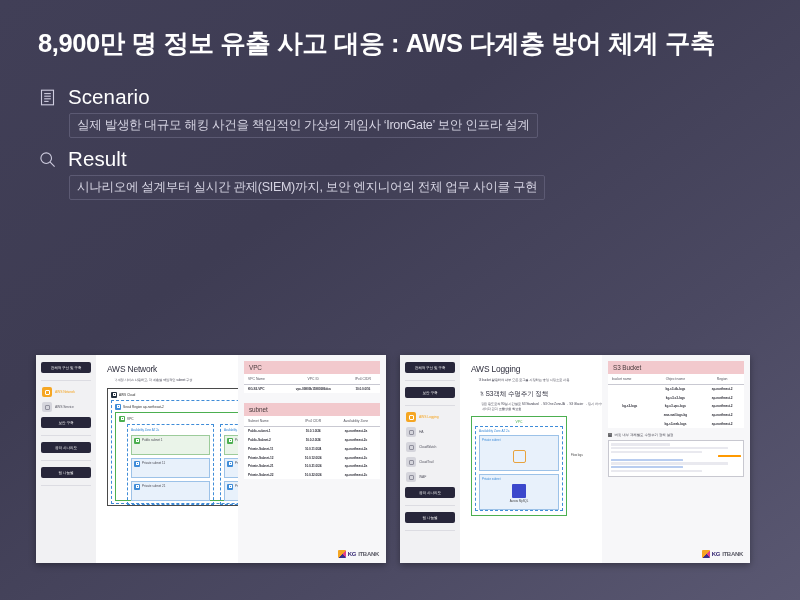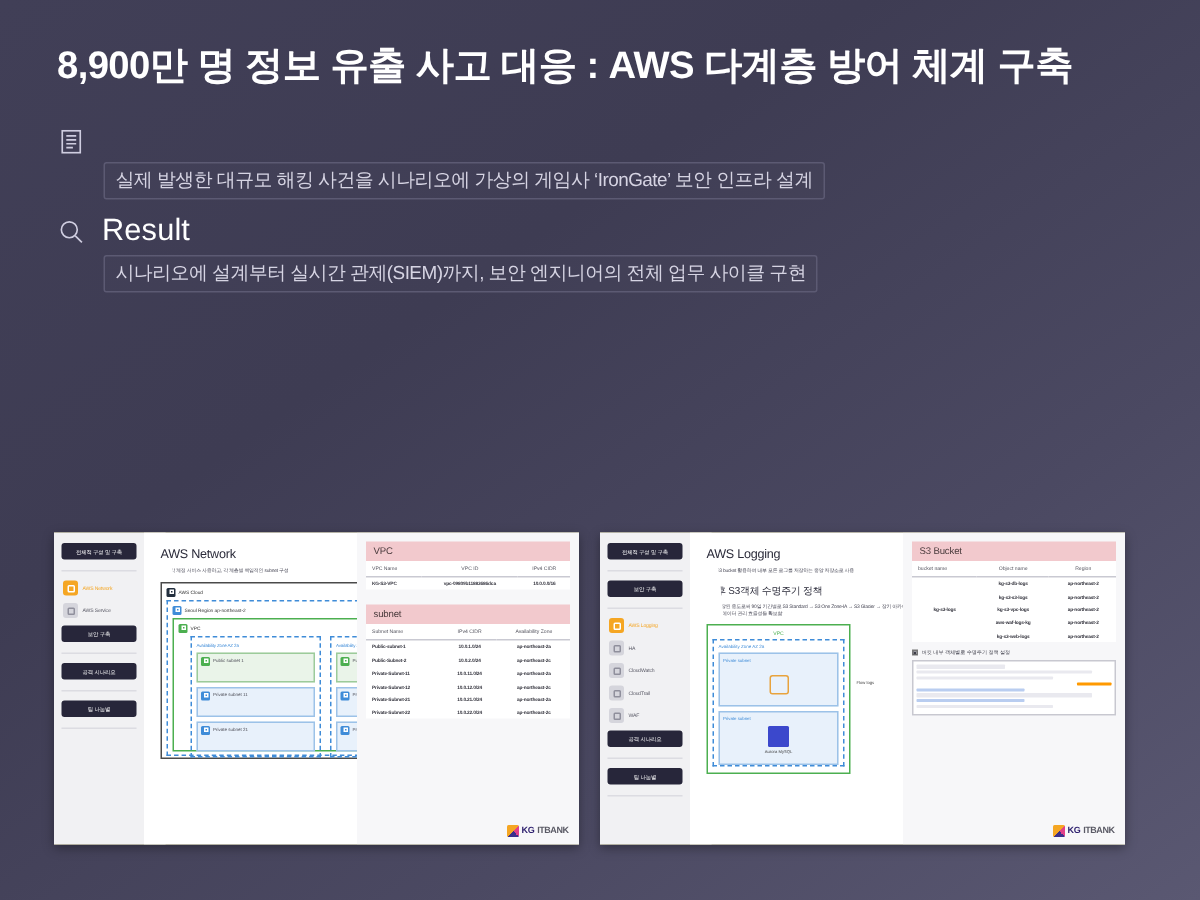--- a/index.html
+++ b/index.html
@@ -364,22 +364,23 @@
     <div class="sec-head">
       <span class="sec-icon">
         <svg width="15" height="17" viewBox="0 0 15 17" fill="none" stroke="currentColor" stroke-width="1.1">
           <rect x="1.5" y="1.2" width="12" height="14.6"></rect>
           <line x1="4.2" y1="4.6" x2="10.8" y2="4.6"></line>
           <line x1="4.2" y1="7.2" x2="10.8" y2="7.2"></line>
           <line x1="4.2" y1="9.8" x2="10.8" y2="9.8"></line>
           <line x1="4.2" y1="12.4" x2="8.6" y2="12.4"></line>
         </svg>
       </span>
+      <span class="sec-label">Scenario</span>
     </div>
-    <div class="sec-desc">실제 발생한 대규모 해킹 사건을 시나리오에 가상의 게임사 ‘IronGate’ 보안 인프라 설계</div>
+    <div class="sec-desc">실제 발생한 대규모 해킹 사건을 책임적인 가상의 게임사 ‘IronGate’ 보안 인프라 설계</div>
   </div>
 
 
   <div class="section">
     <div class="sec-head">
       <span class="sec-icon">
         <svg width="17" height="17" viewBox="0 0 17 17" fill="none" stroke="currentColor" stroke-width="1.1">
           <circle cx="7.2" cy="7.2" r="5.3"></circle>
           <line x1="11.2" y1="11.2" x2="15.6" y2="15.6"></line>
         </svg>

